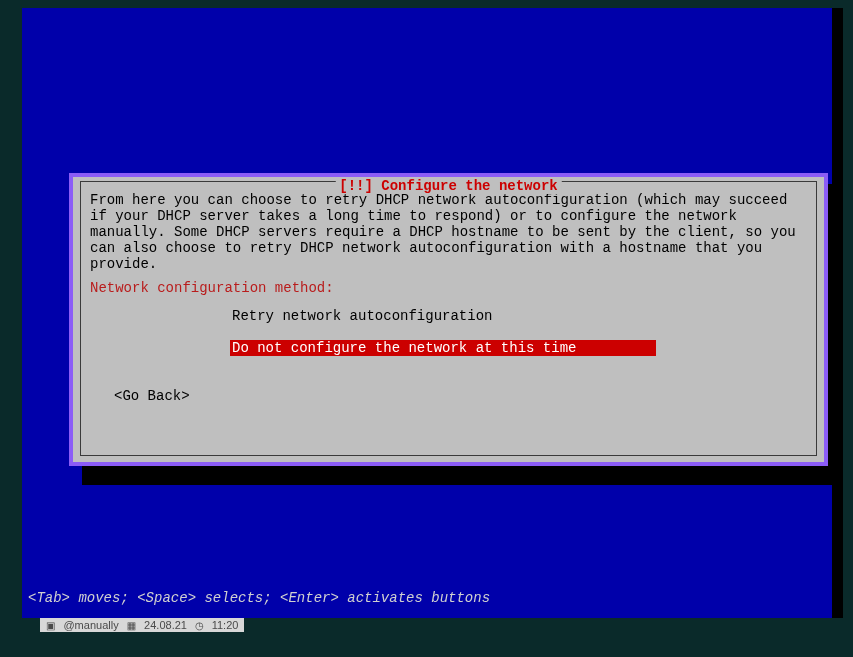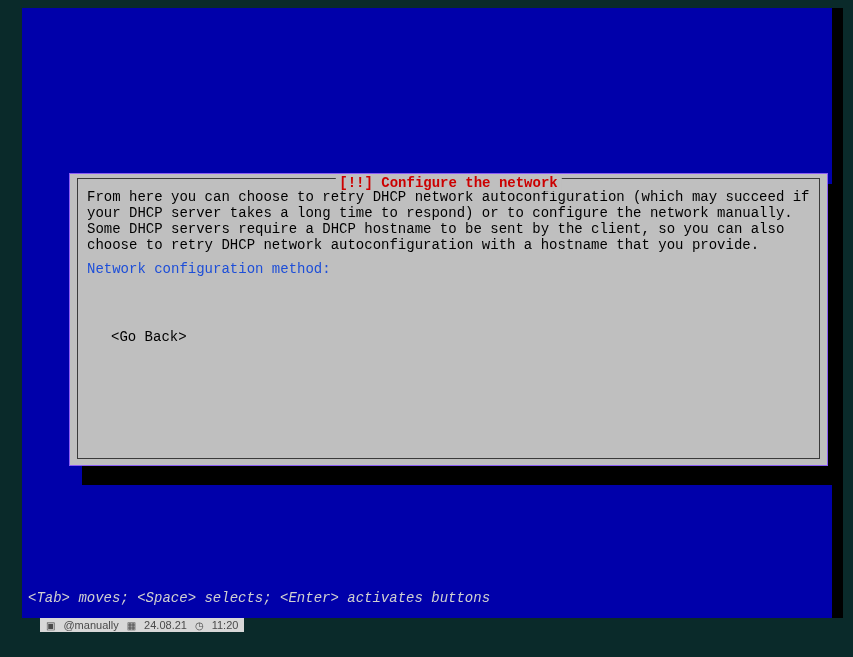--- a/index.html
+++ b/index.html
@@ -32,21 +32,21 @@
       height: 301px;
       background: #000000;
     }
     .dialog-box {
       position: absolute;
       top: 165px;
       left: 47px;
       width: 759px;
       height: 293px;
       background: #bfbfbf;
-      border: 1px solid #8b5cf6;
+      border: 4px solid #8b5cf6;
     }
     .dialog-inner {
       position: absolute;
       top: 4px;
       left: 7px;
       right: 7px;
       bottom: 6px;
       border: 1px solid #3a3a3a;
       padding: 10px 9px;
     }
@@ -61,22 +61,22 @@
       font-weight: bold;
       white-space: nowrap;
     }
     .dialog-text {
       color: #000000;
       line-height: 16px;
       margin-bottom: 8px;
       white-space: pre-wrap;
     }
     .dialog-prompt {
-      color: #1d4ed8;
-      margin-bottom: 4px;
+      color: #b91c1c;
+      margin-bottom: 12px;
     }
     .option-list {
       margin-left: 140px;
     }
     .option-item {
       color: #000000;
       line-height: 16px;
       display: inline-block;
       padding: 0 2px;
     }
@@ -134,21 +134,23 @@
 <body>
 
 <div class="installer-screen">
   <div class="dialog-shadow"></div>
   <div class="dialog-box">
     <div class="dialog-inner">
       <div class="dialog-title">[!!] Configure the network</div>
       <div class="dialog-text">From here you can choose to retry DHCP network autoconfiguration (which may succeed if your DHCP server takes a long time to respond) or to configure the network manually. Some DHCP servers require a DHCP hostname to be sent by the client, so you can also choose to retry DHCP network autoconfiguration with a hostname that you provide.</div>
       <div class="dialog-prompt">Network configuration method:</div>
       <div class="option-list">
+        <div class="option-row"><span class="option-item">Retry network autoconfiguration</span></div>
         <div class="option-spacer"></div>
+        <div class="option-row"><span class="option-item selected">Do not configure the network at this time</span></div>
       </div>
       <div class="go-back">&lt;Go Back&gt;</div>
     </div>
   </div>
   <div class="footer-hint">&lt;Tab&gt; moves; &lt;Space&gt; selects; &lt;Enter&gt; activates buttons</div>
 </div>
 
 <div class="vertical-shadow"></div>
 
 <div class="status-bar">

